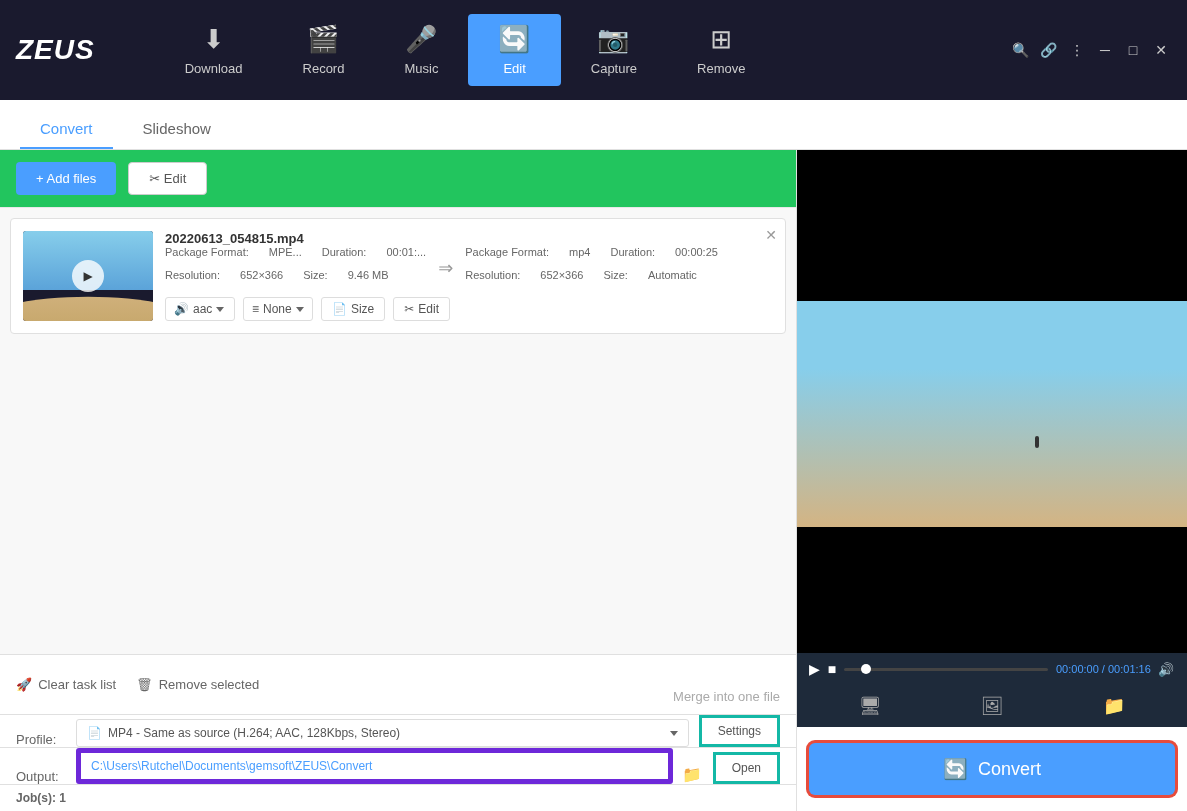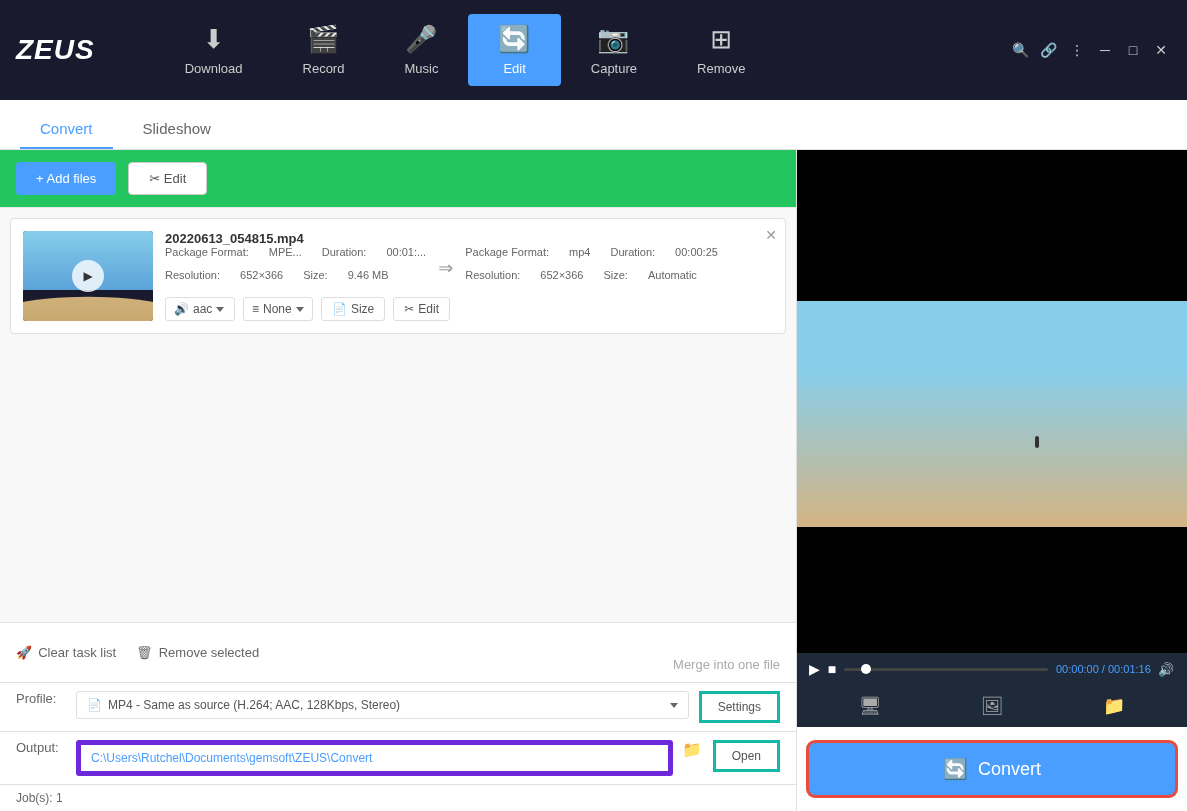--- a/index.html
+++ b/index.html
@@ -275,25 +275,25 @@
     .merge-btn {
       margin-left: auto;
       color: #aaa;
       font-size: 13px;
       cursor: pointer;
       margin-top: 24px;
     }
 
     
     .profile-bar {
-      padding: 8px 16px;
+      padding: 0 16px;
       border-top: 1px solid #e0e0e0;
       background: white;
       display: flex;
-      align-items: flex-start;
+      align-items: flex-end;
       gap: 10px;
     }
     .profile-label {
       color: #666;
       font-size: 13px;
       min-width: 50px;
     }
     .profile-select {
       flex: 1;
       border: 1px solid #ddd;
@@ -320,20 +320,21 @@
       background: white;
       cursor: pointer;
     }
 
     .jobs-bar {
       padding: 6px 16px;
       background: white;
       border-top: 1px solid #e0e0e0;
       font-size: 12px;
       color: #666;
+      font-weight: bold;
     }
 
     
     .right-panel {
       width: 390px;
       background: #1a1a2e;
       display: flex;
       flex-direction: column;
     }
     .preview-video {

